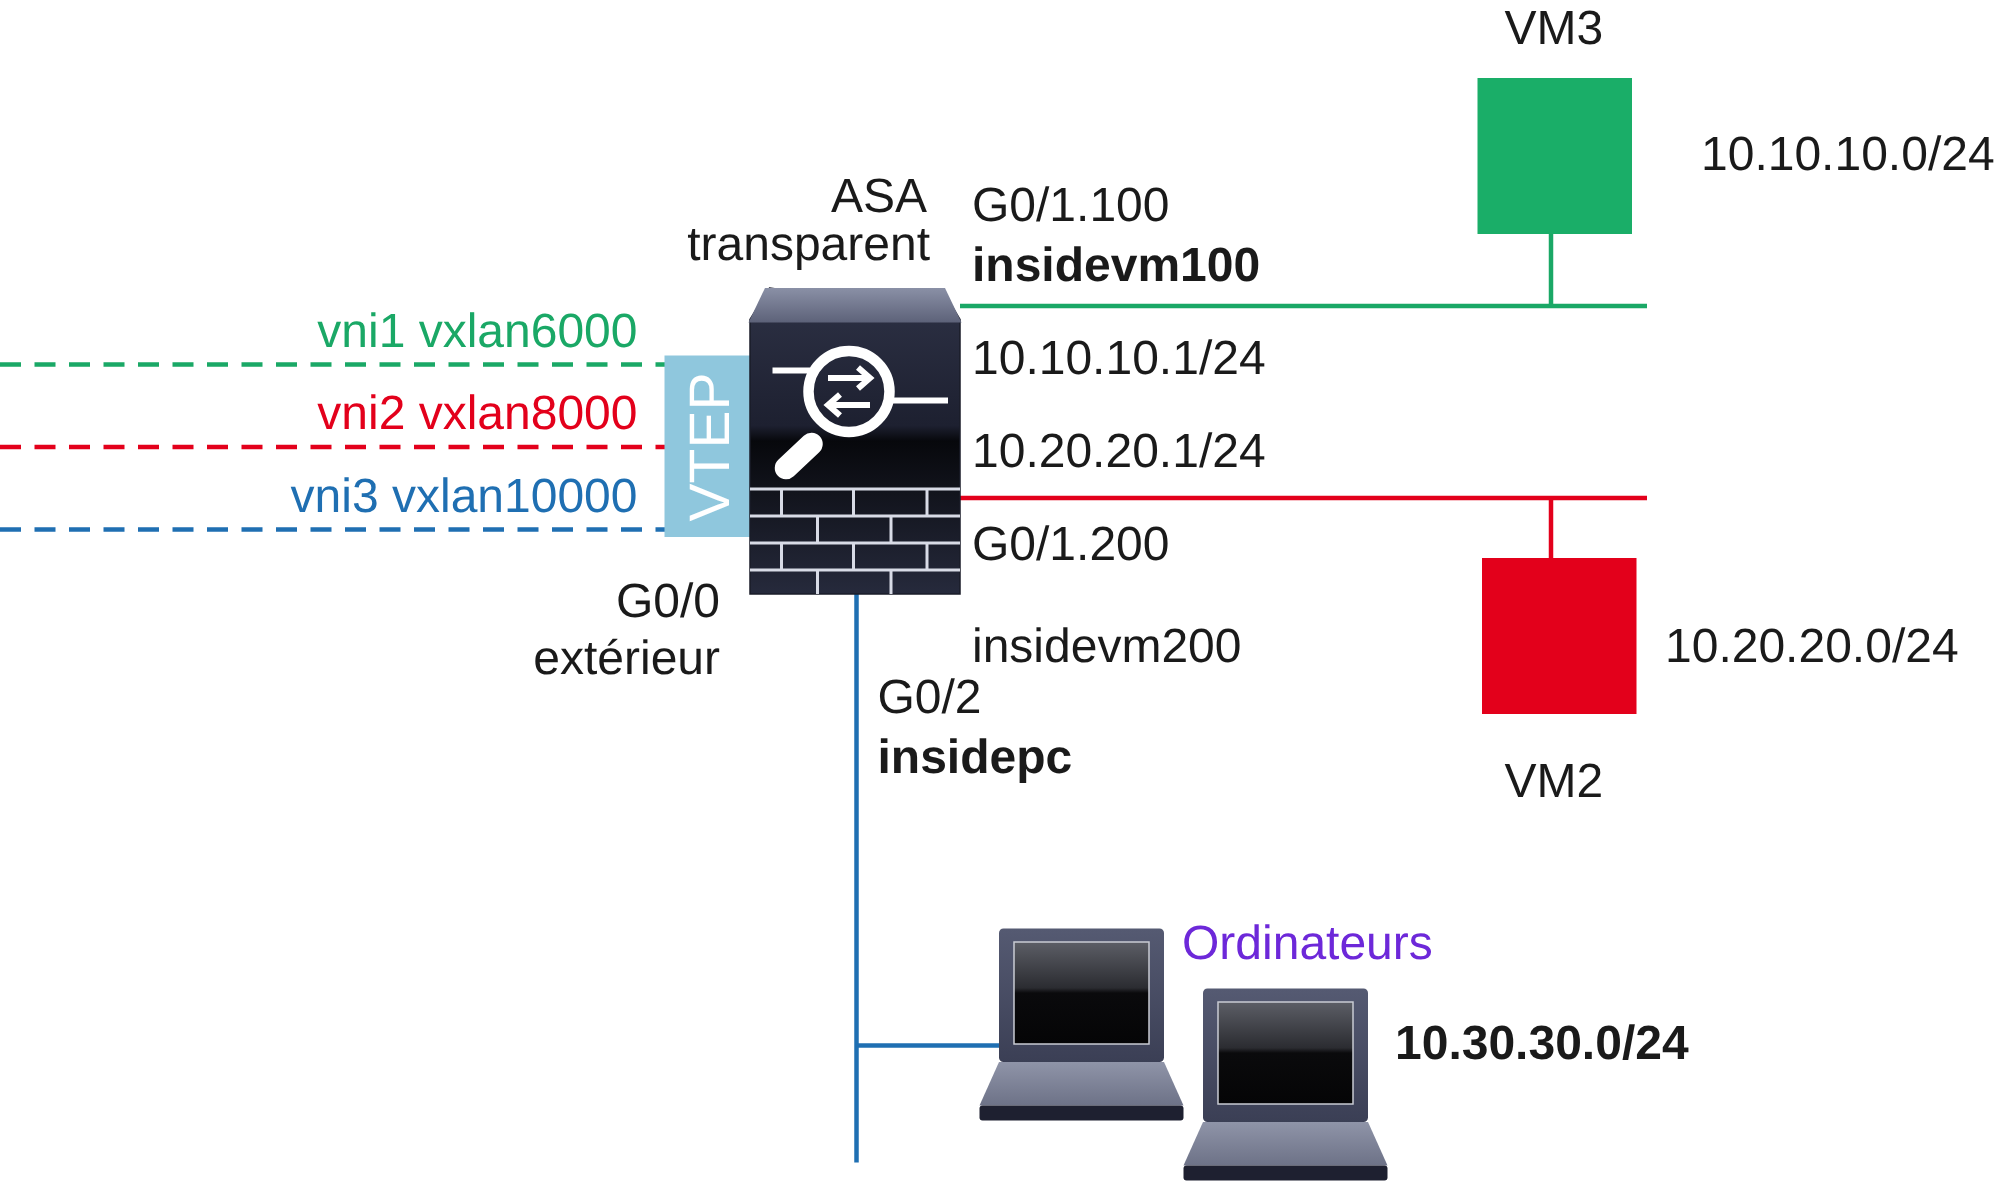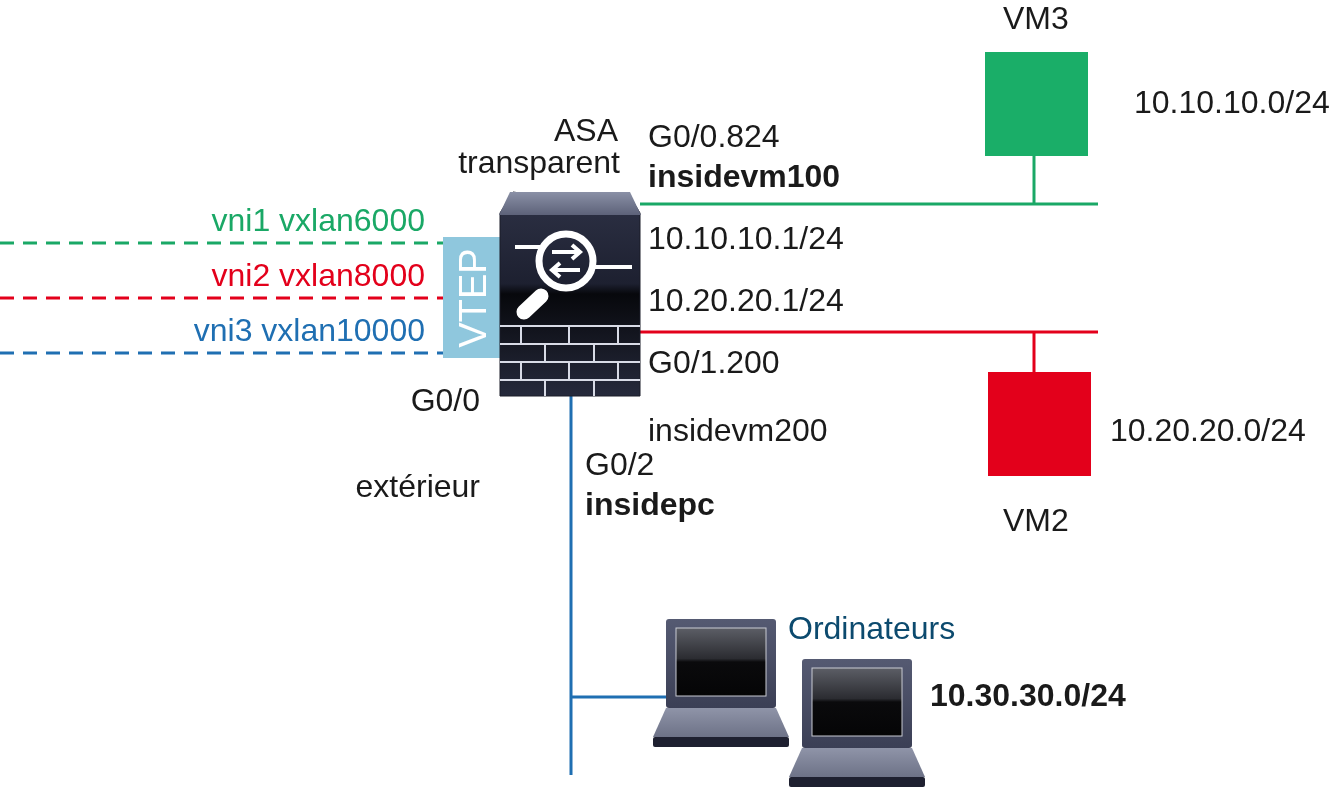--- a/index.html
+++ b/index.html
@@ -102,30 +102,30 @@
 </svg>
 
 <div class="lbl right" style="right:720px; top:112px;text-align:center;">ASA</div>
 <div class="lbl right" style="right:718px; top:144px;">transparent</div>
 
 <div class="lbl right" style="right:913px; top:202px; color:#1aa866;">vni1 vxlan6000</div>
 <div class="lbl right" style="right:913px; top:257px; color:#e3001b;">vni2 vxlan8000</div>
 <div class="lbl right" style="right:913px; top:312px; color:#1f6fb2;">vni3 vxlan10000</div>
 
 <div class="lbl right" style="right:858px; top:382px;">G0/0</div>
-<div class="lbl right" style="right:858px; top:420px;margin-top:48px;">extérieur</div>
+<div class="lbl right" style="right:858px; top:420px;">extérieur</div>
 
-<div class="lbl" style="left:648px; top:118px;">G0/0.824</div>
+<div class="lbl" style="left:648px; top:118px;">G0/1.100</div>
 <div class="lbl" style="left:648px; top:158px;font-weight:bold;">insidevm100</div>
 <div class="lbl" style="left:648px; top:220px;">10.10.10.1/24</div>
 <div class="lbl" style="left:1003px; top:0px;">VM3</div>
 <div class="lbl" style="left:1110px; top:84px;margin-left:24px;">10.10.10.0/24</div>
 
 <div class="lbl" style="left:648px; top:282px;">10.20.20.1/24</div>
 <div class="lbl" style="left:648px; top:344px;">G0/1.200</div>
 <div class="lbl" style="left:648px; top:387px;margin-top:25px;">insidevm200</div>
 <div class="lbl" style="left:1003px; top:502px;">VM2</div>
 <div class="lbl" style="left:1110px; top:412px;">10.20.20.0/24</div>
 
 <div class="lbl" style="left:585px; top:446px;">G0/2</div>
 <div class="lbl" style="left:585px; top:486px;font-weight:bold;">insidepc</div>
-<div class="lbl" style="left:788px; top:610px; color:#0c4a6e;">Ordinateurs</div>
+<div class="lbl" style="left:788px; top:610px; color:#6d28d9;">Ordinateurs</div>
 <div class="lbl" style="left:930px; top:677px;font-weight:bold;">10.30.30.0/24</div>
 
 </body></html>

